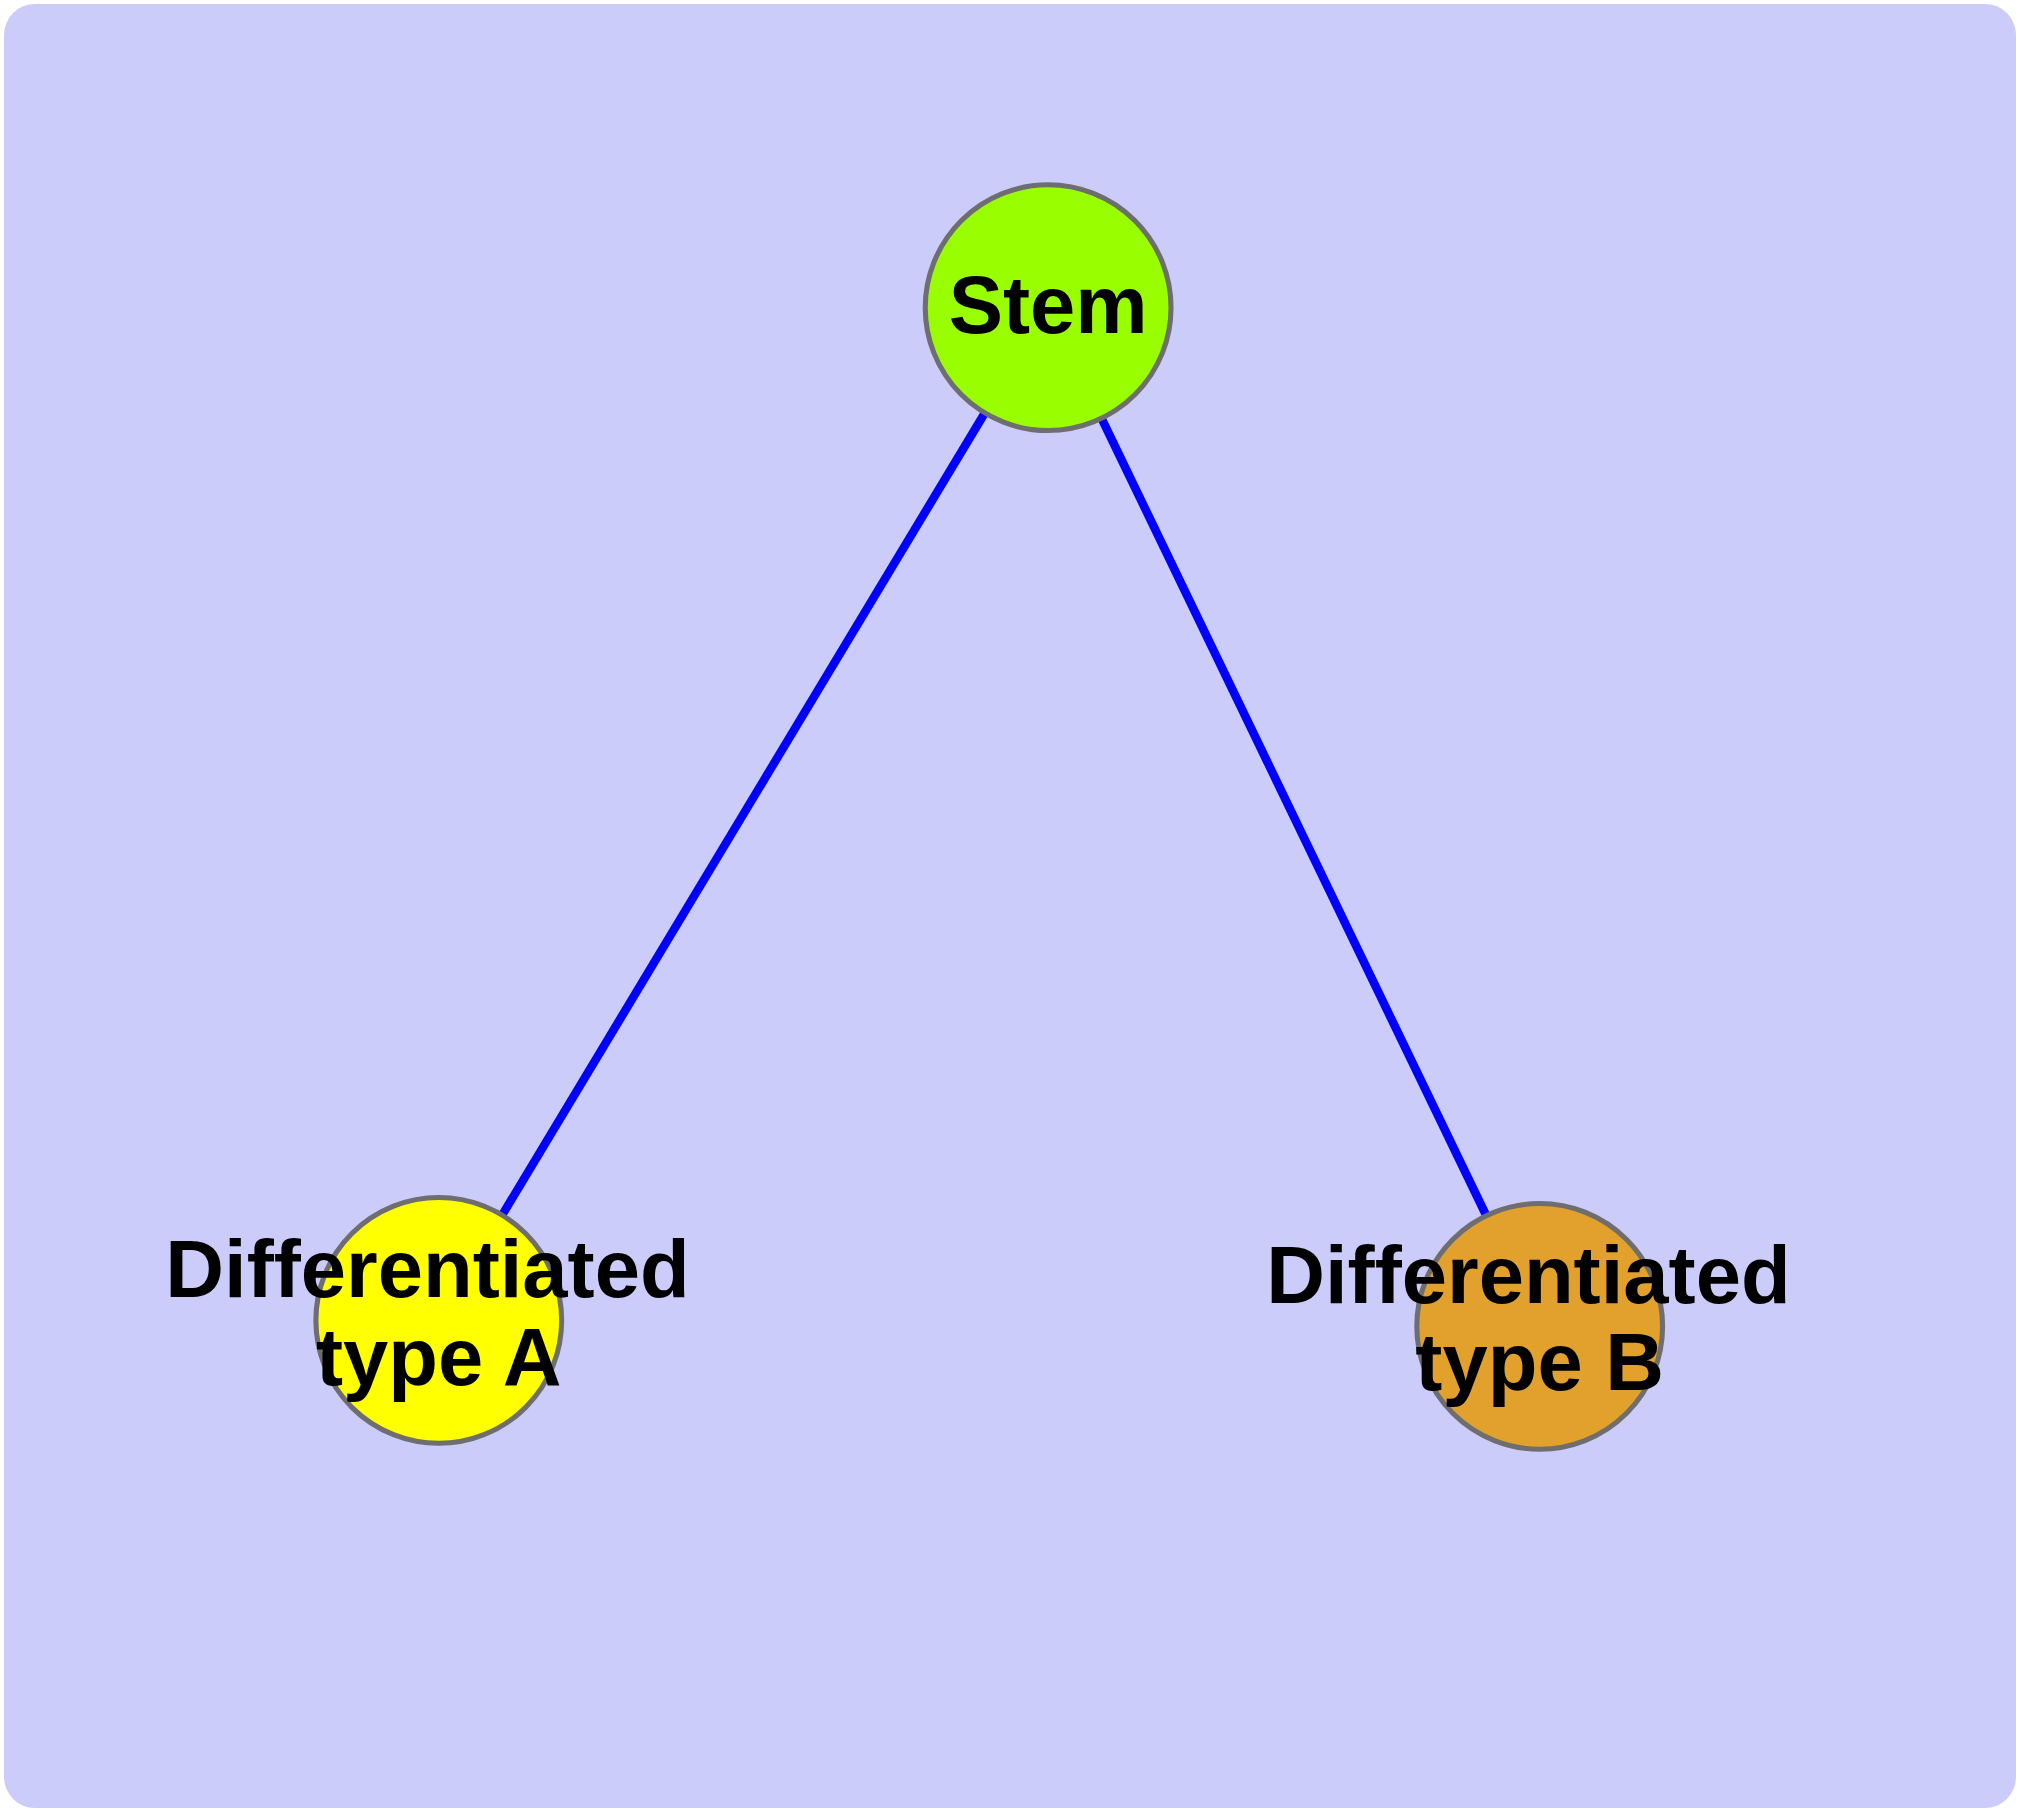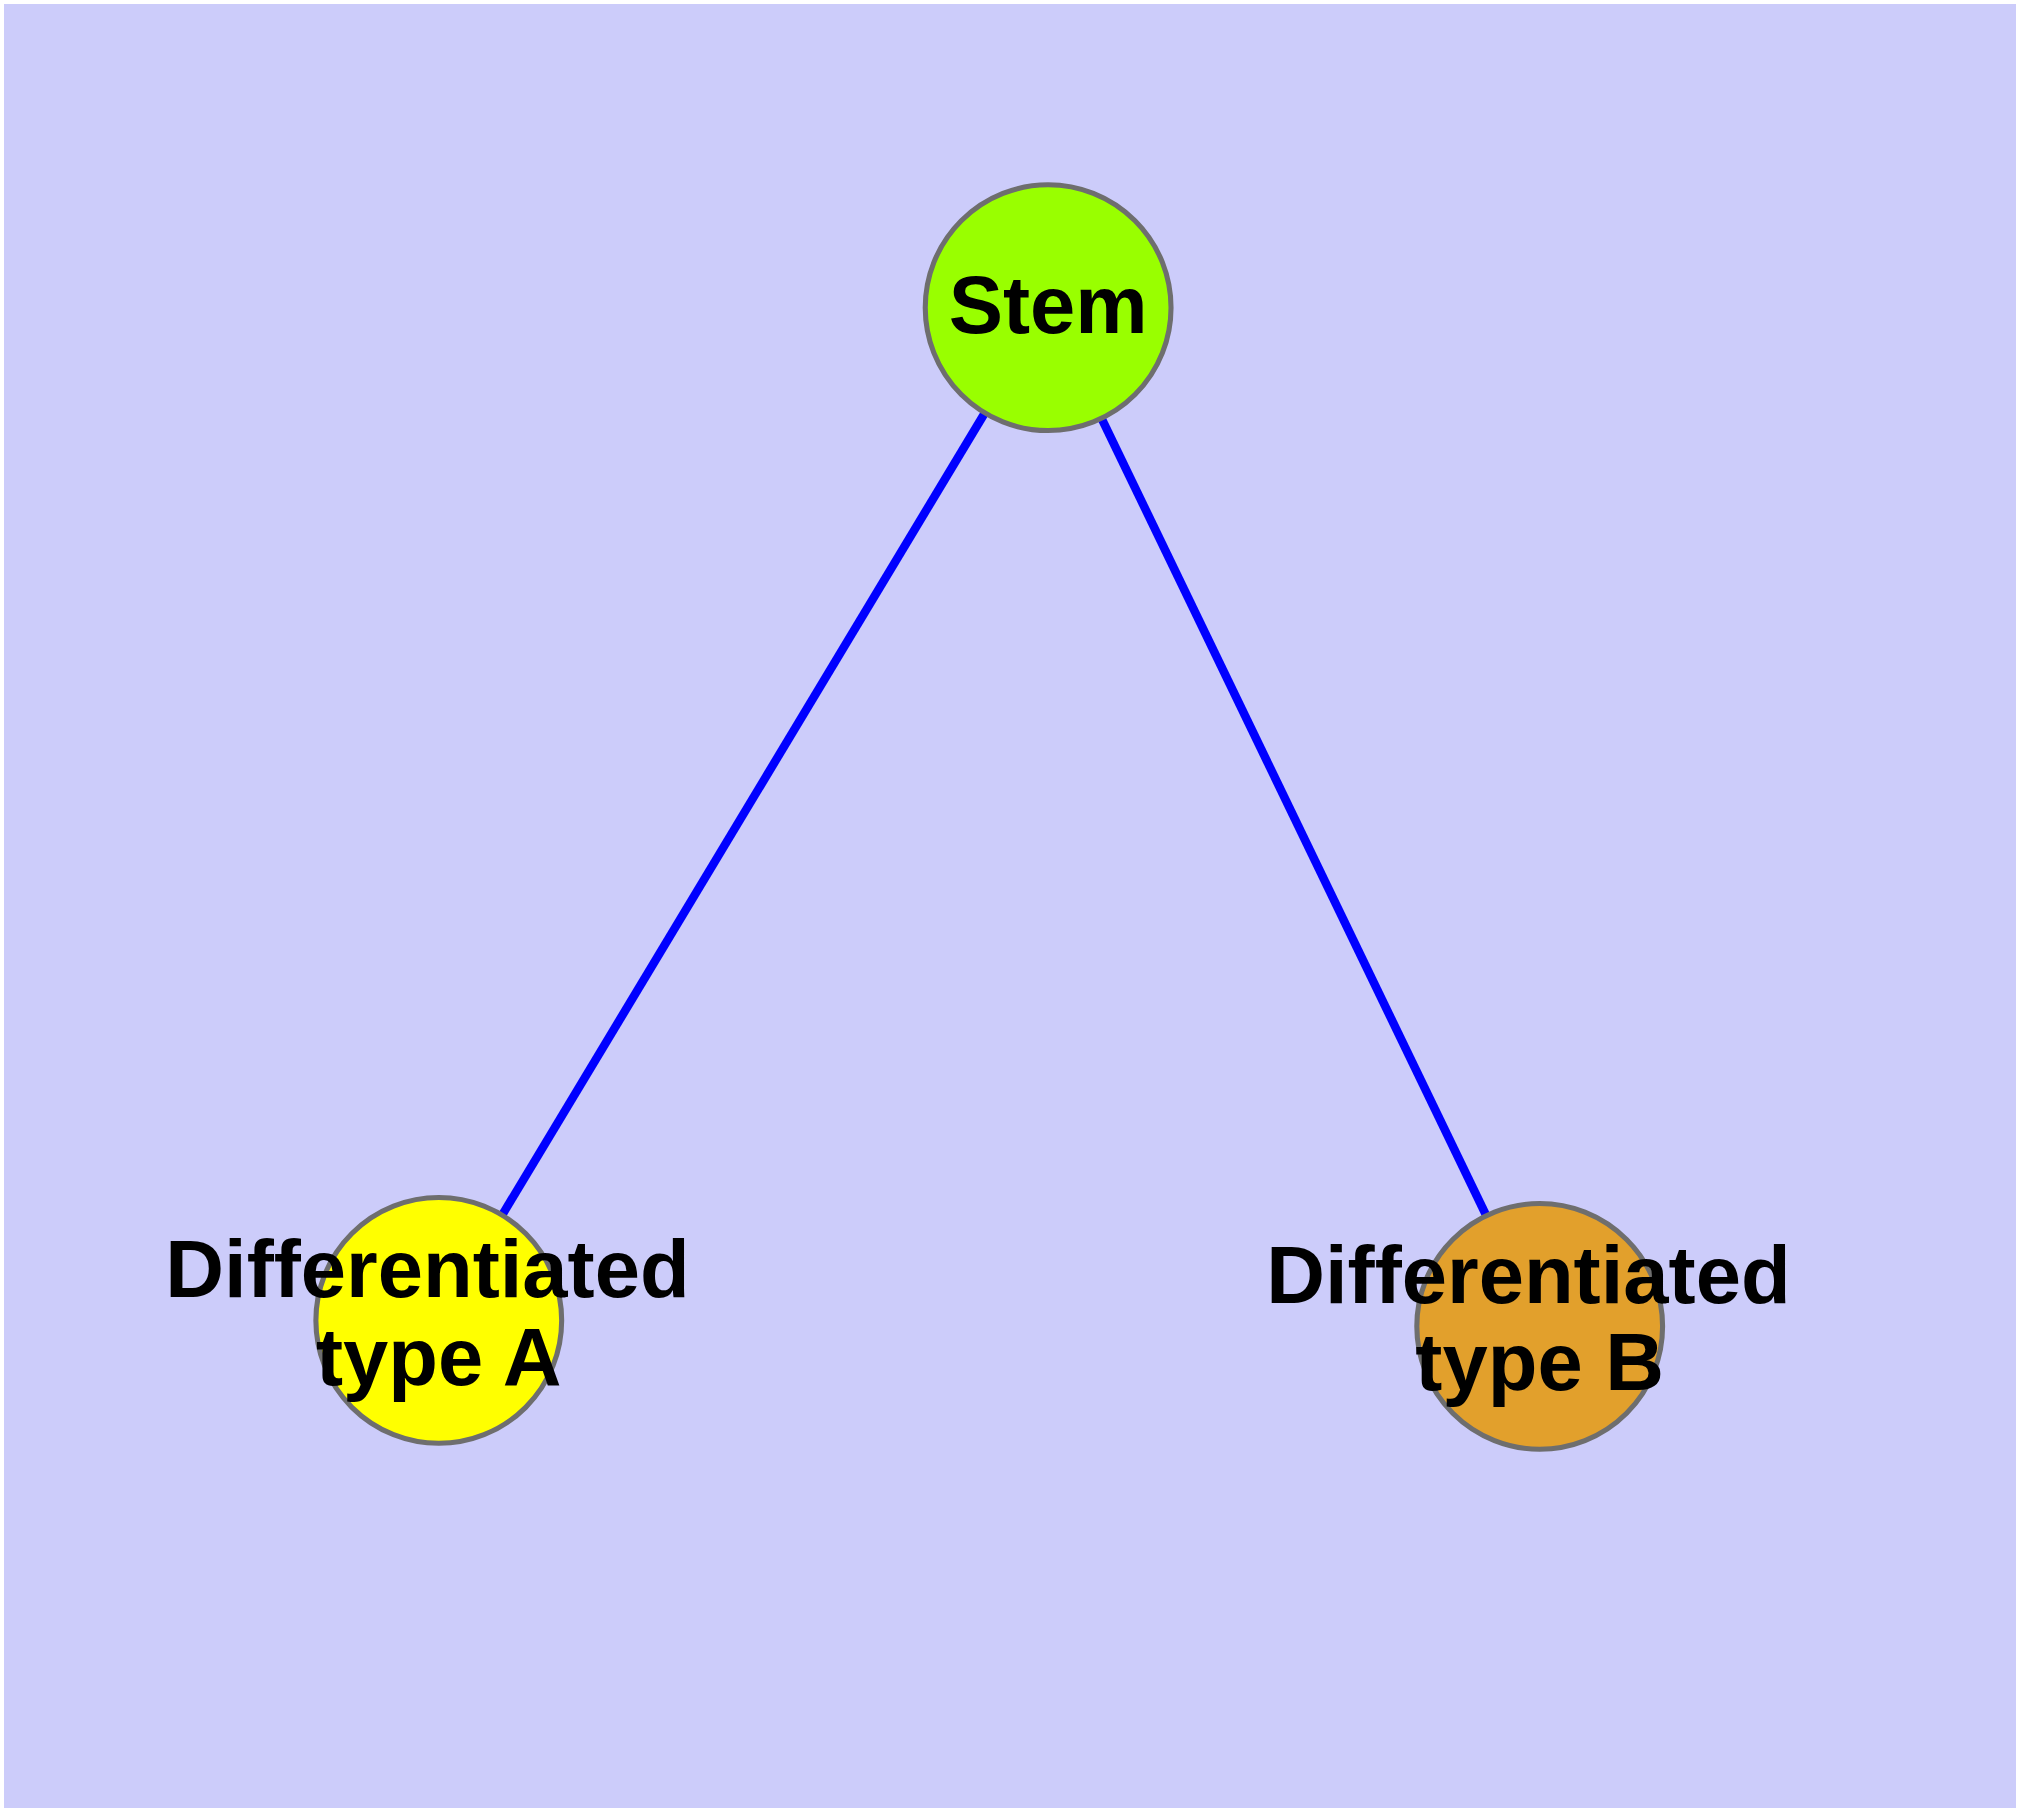--- a/index.html
+++ b/index.html
@@ -20,20 +20,21 @@
     background: #ffffff;
   }
   #plot-panel {
     position: absolute;
     left: 4.2px;
     top: 4.2px;
     width: 2012px;
     height: 1804px;
     background: #ccccfa;
     overflow: hidden;
+    border-radius: 31px;
   }
   #graph-svg {
     position: absolute;
     left: 0;
     top: 0;
     width: 2012px;
     height: 1804px;
     display: block;
   }
   .edge-line {

